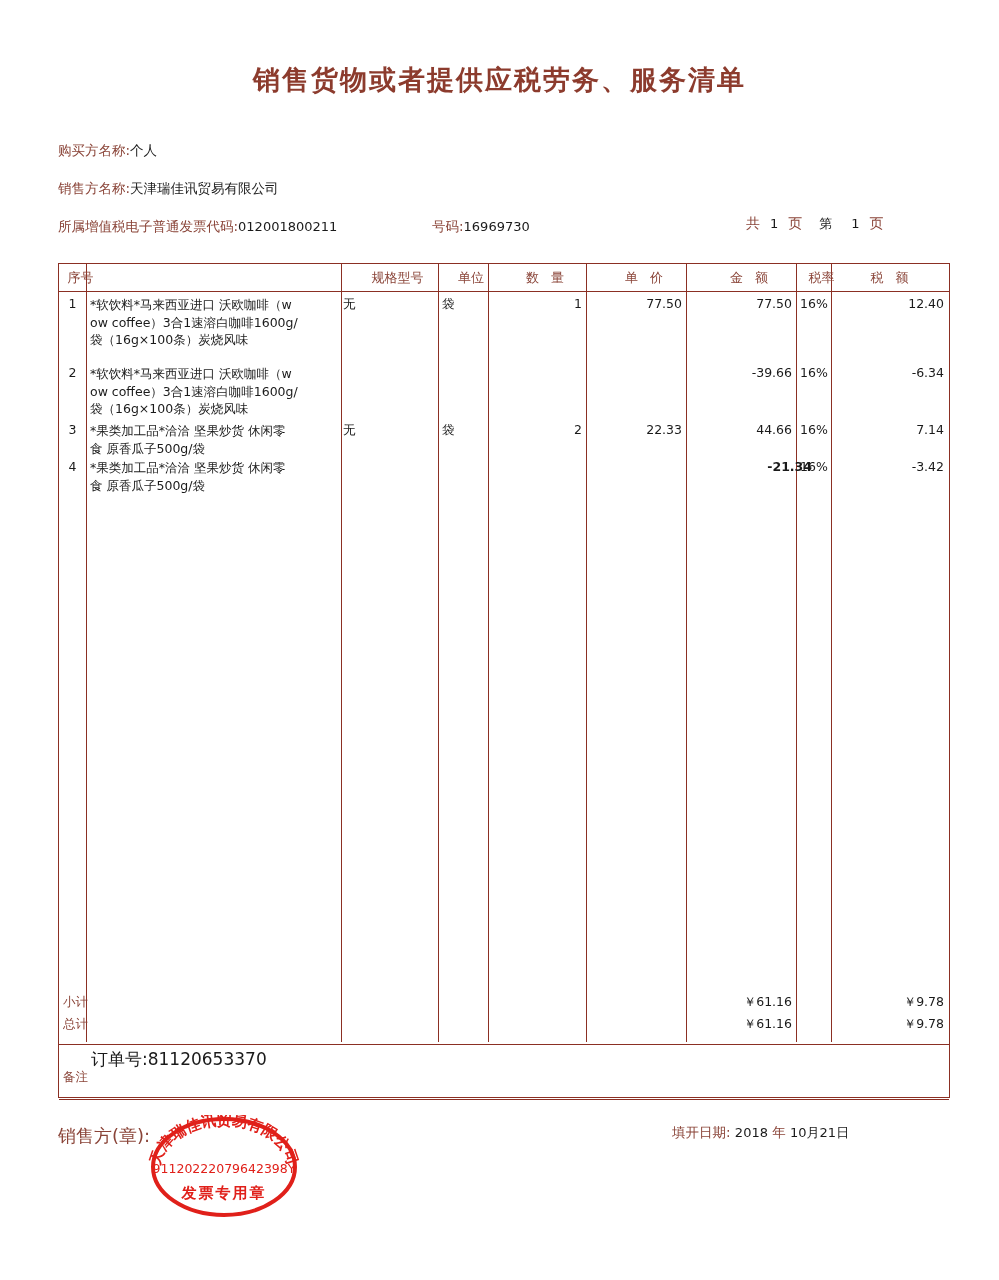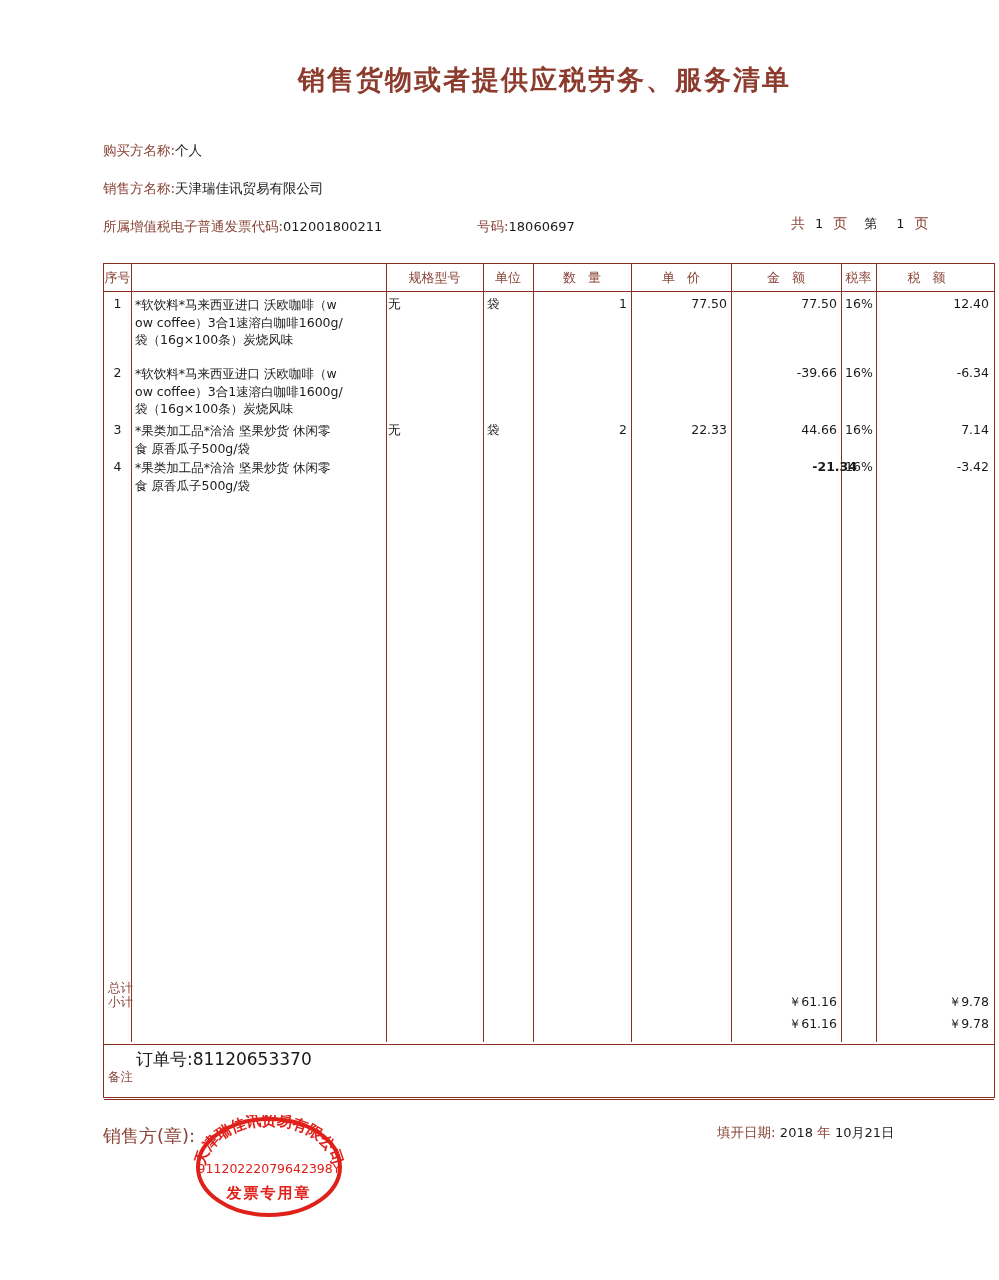--- a/index.html
+++ b/index.html
@@ -11,21 +11,20 @@
     width: 999px;
     height: 1280px;
     position: relative;
     font-family: "DejaVu Sans", "Liberation Sans", sans-serif;
     color: #8a4438;
     overflow: hidden;
   }
   .page {
     position: absolute;
     inset: 0;
-    margin-left: 45px;
   }
 
   
   .doc-title {
     position: absolute;
     top: 62px;
     left: 0;
     width: 999px;
     text-align: center;
     font-size: 27px;
@@ -109,21 +108,21 @@
     position: absolute;
     left: 0;
     right: 0;
     height: 0;
     border-top: 1.4px solid #8b2f23;
   }
 
   
   .thead {
     position: absolute;
-    left: 0; right: 0; top: 0;
+    left: 8px; right: 0; top: 0;
     height: 27px;
     line-height: 27px;
   }
   .th {
     position: absolute;
     top: 0;
     height: 27px;
     line-height: 27px;
     text-align: center;
     font-size: 13px;
@@ -231,21 +230,21 @@
 
   <div class="meta-line meta-seller">
     <span>销售方名称:</span><span class="meta-val-cn">天津瑞佳讯贸易有限公司</span>
   </div>
 
   <div class="meta-line meta-code">
     <span>所属增值税电子普通发票代码:</span><span class="meta-val">012001800211</span>
   </div>
 
   <div class="meta-number">
-    <span>号码:</span><span class="meta-val">18060697</span>
+    <span>号码:</span><span class="meta-val">16969730</span>
   </div>
 
   <div class="meta-pages">
     <span>共</span><span class="num">1</span><span>页</span><span class="num" style="padding-left:16px">第</span><span class="num">1</span><span>页</span>
   </div>
 
   <div class="tbl">
     <div class="tbl-inner">
 
       <div class="vrule short" style="left:27px;"></div>
@@ -326,21 +325,21 @@
         <div class="cell right" style="left:772px; width:113px;top:195px;">-3.42</div>
       </div>
 
       <div>
         <div class="tot-label" style="top:730px;">小计</div>
         <div class="tot-val" style="left:627px; width:106px; top:730px;">￥61.16</div>
         <div class="tot-val" style="left:772px; width:113px; top:730px;">￥9.78</div>
       </div>
 
       <div>
-        <div class="tot-label" style="top:716px;">总计</div>
+        <div class="tot-label" style="top:752px;">总计</div>
         <div class="tot-val" style="left:627px; width:106px; top:752px;">￥61.16</div>
         <div class="tot-val" style="left:772px; width:113px; top:752px;">￥9.78</div>
       </div>
 
       <div>
         <div class="remark-label" style="top:805px;">备注</div>
         <div class="remark-val" style="top:784px;">订单号:81120653370</div>
       </div>
 
     </div>

